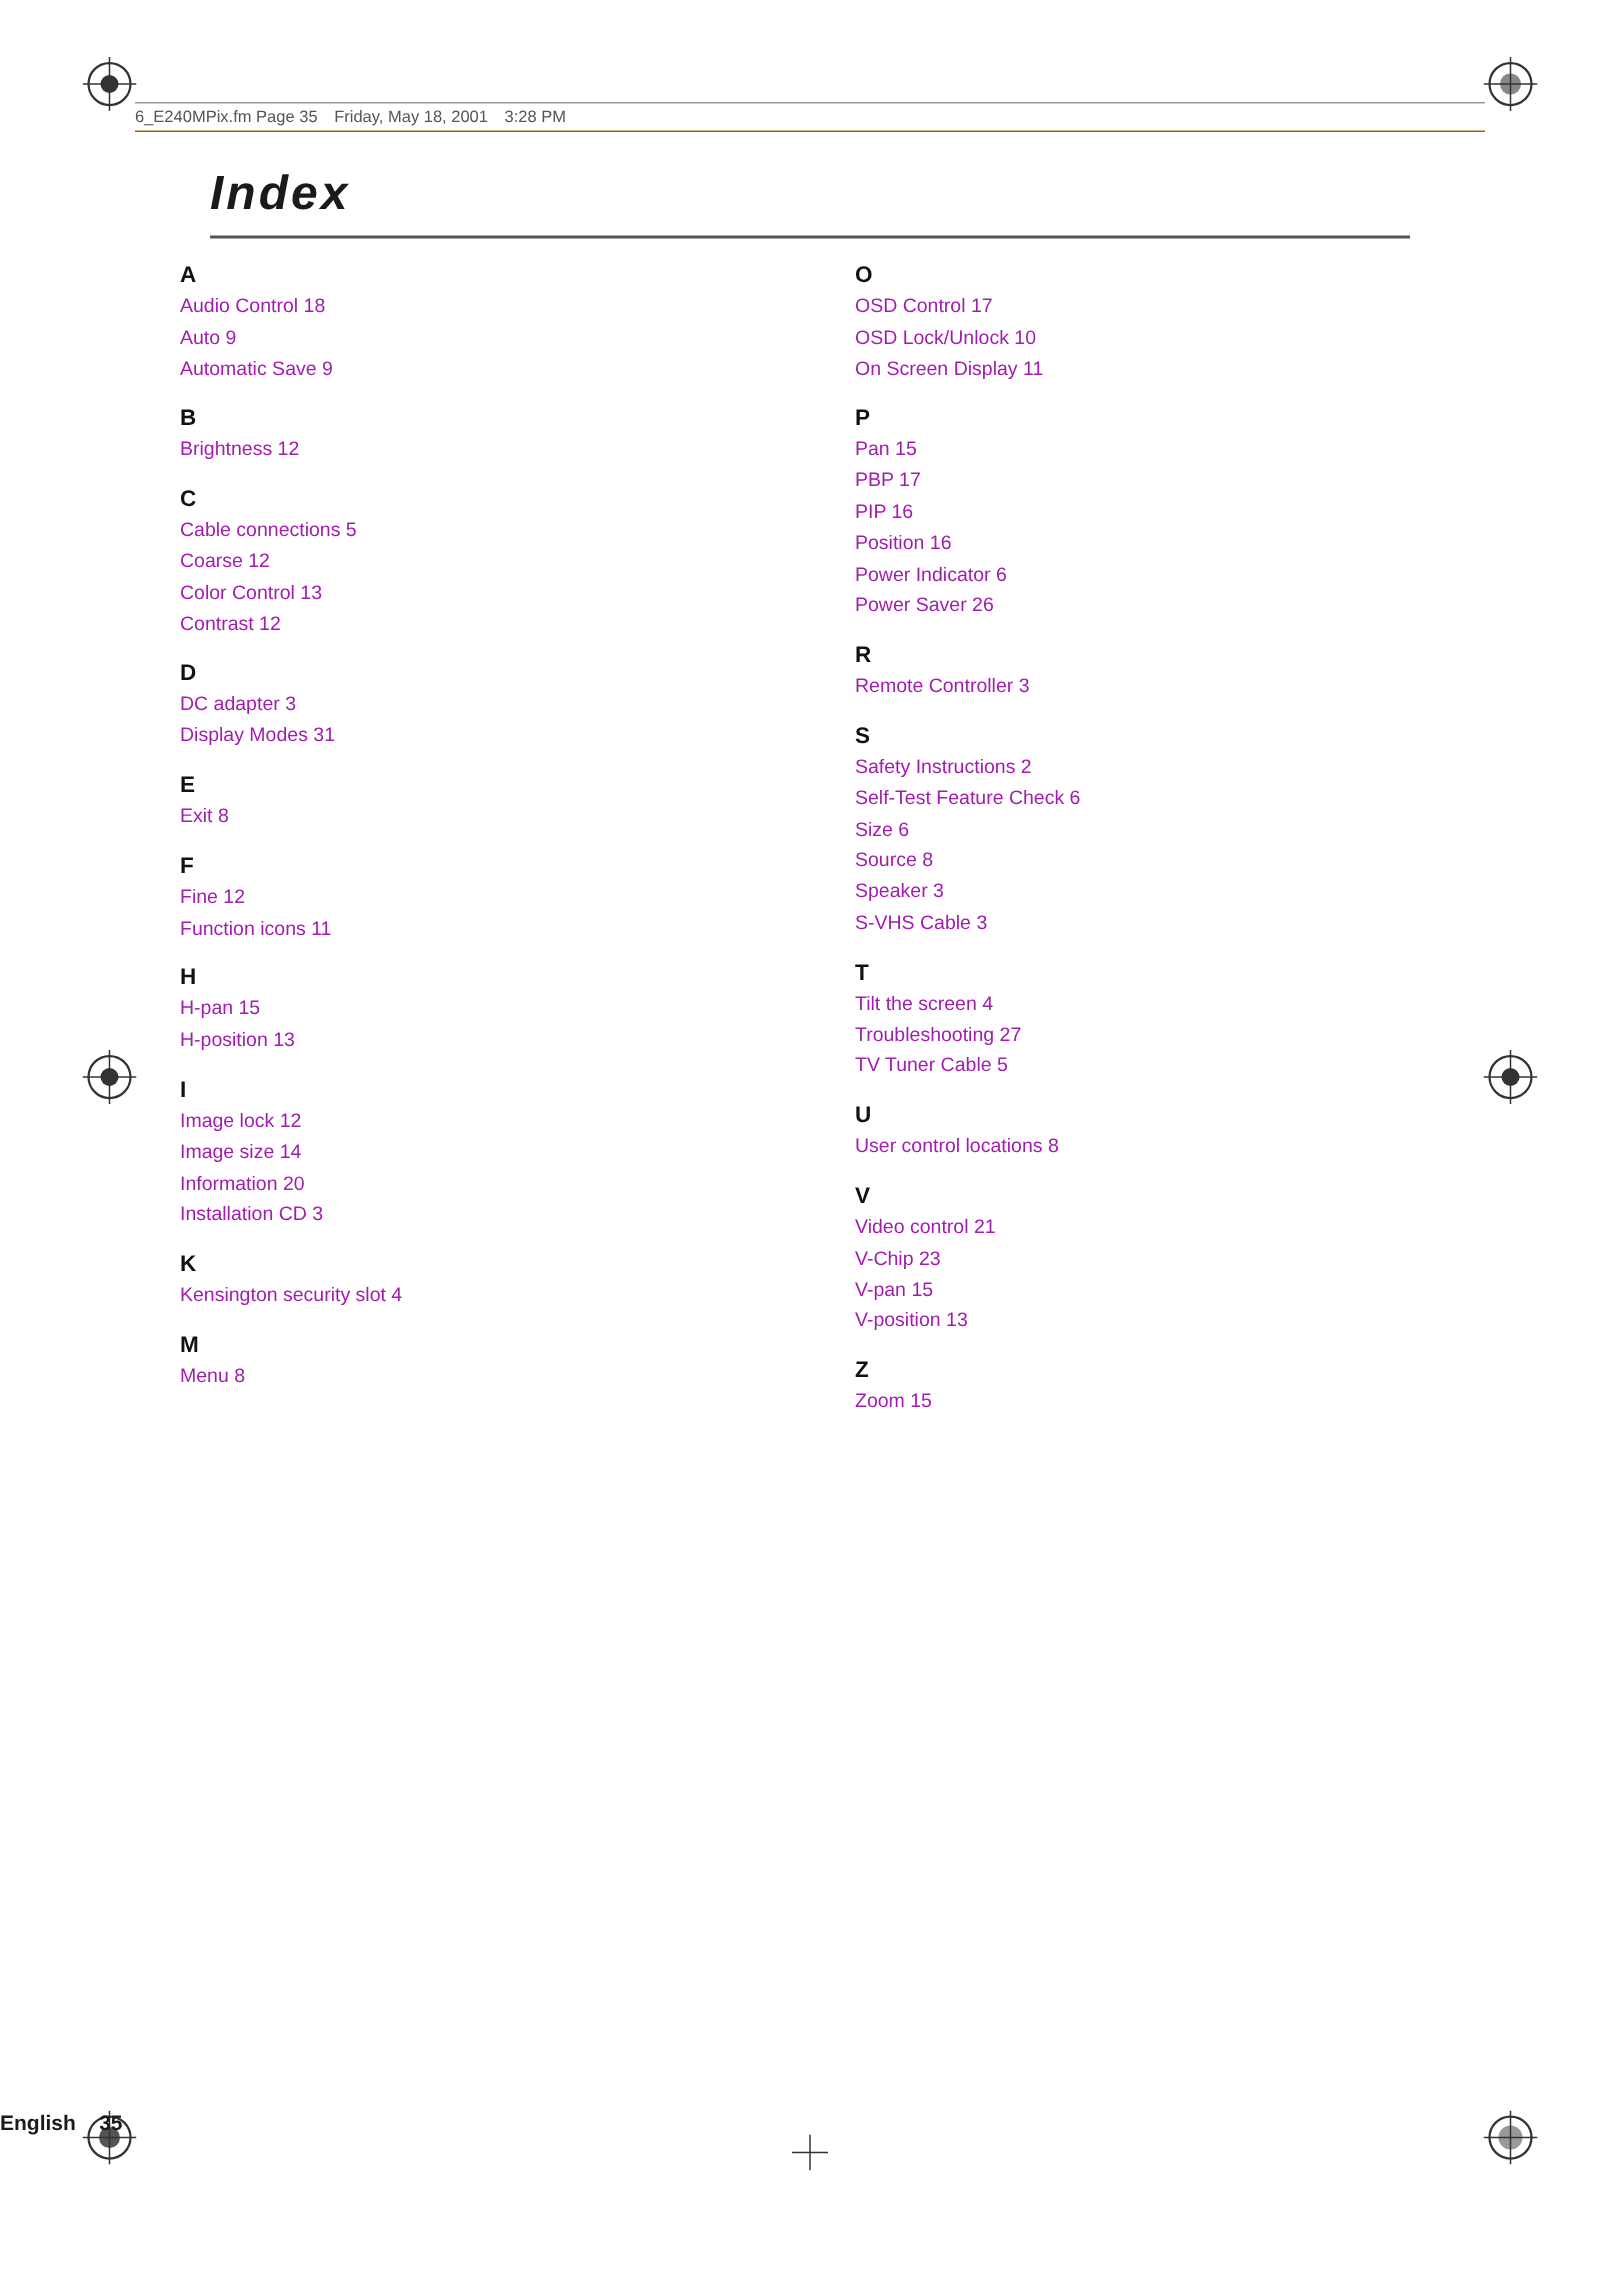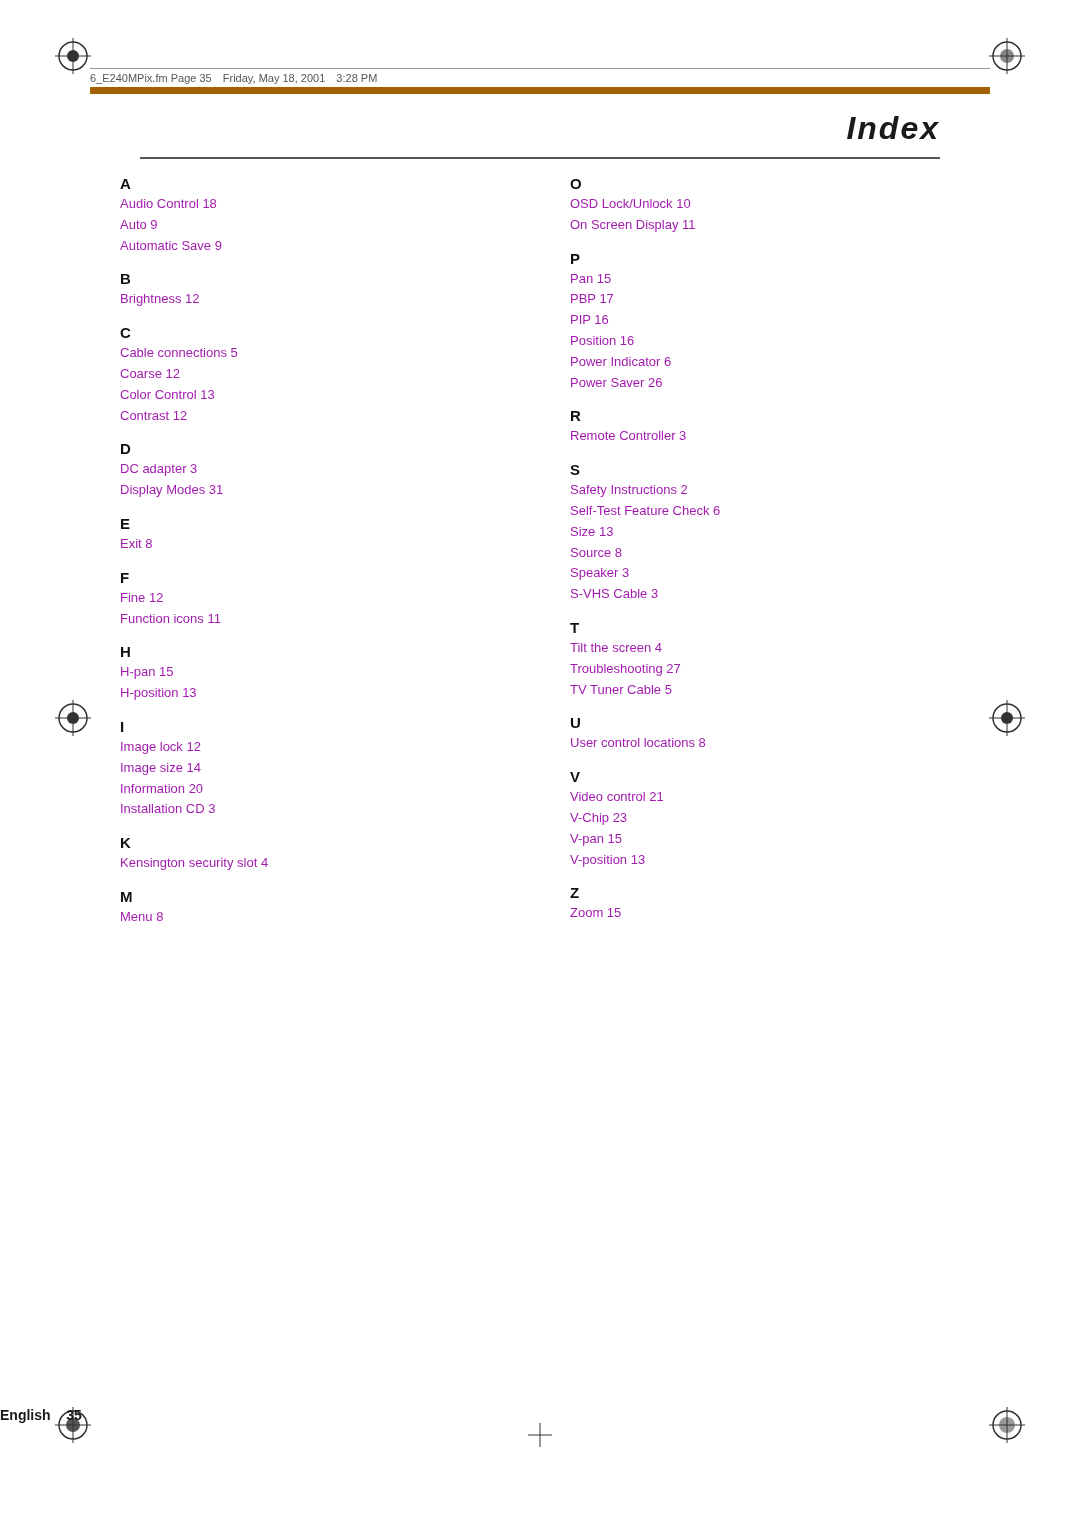--- a/index.html
+++ b/index.html
@@ -27,31 +27,31 @@
 
     
     .meta-line {
       position: absolute;
       top: 68px;
       left: 90px;
       right: 90px;
       font-size: 11px;
       color: #555;
       border-top: 1px solid #999;
-      border-bottom: 7px solid #a16207;
+      border-bottom: 1px solid #a16207;
       padding: 3px 0;
     }
 
     
     .page-title {
       position: absolute;
       top: 110px;
       left: 0;
       right: 0;
-      text-align: right;
+      text-align: left;
       font-size: 32px;
       font-weight: bold;
       font-style: italic;
       letter-spacing: 2px;
       border-bottom: 2px solid #555;
       padding-bottom: 10px;
       width: 800px;
       margin-left: 140px;
     }
 
@@ -247,20 +247,21 @@
         <div class="section-entries">
           <span class="entry">Menu  8</span>
         </div>
       </div>
     </div>
 
   <div class="col" id="right-col">
       <div class="index-section">
         <div class="section-letter">O</div>
         <div class="section-entries">
+          <span class="entry">OSD Control  17</span>
           <span class="entry">OSD Lock/Unlock  10</span>
           <span class="entry">On Screen Display  11</span>
         </div>
       </div>
       <div class="index-section">
         <div class="section-letter">P</div>
         <div class="section-entries">
           <span class="entry">Pan  15</span>
           <span class="entry">PBP  17</span>
           <span class="entry">PIP  16</span>
@@ -273,21 +274,21 @@
         <div class="section-letter">R</div>
         <div class="section-entries">
           <span class="entry">Remote Controller  3</span>
         </div>
       </div>
       <div class="index-section">
         <div class="section-letter">S</div>
         <div class="section-entries">
           <span class="entry">Safety Instructions  2</span>
           <span class="entry">Self-Test Feature Check  6</span>
-          <span class="entry">Size  13</span>
+          <span class="entry">Size  6</span>
           <span class="entry">Source  8</span>
           <span class="entry">Speaker  3</span>
           <span class="entry">S-VHS Cable  3</span>
         </div>
       </div>
       <div class="index-section">
         <div class="section-letter">T</div>
         <div class="section-entries">
           <span class="entry">Tilt the screen  4</span>
           <span class="entry">Troubleshooting  27</span>

